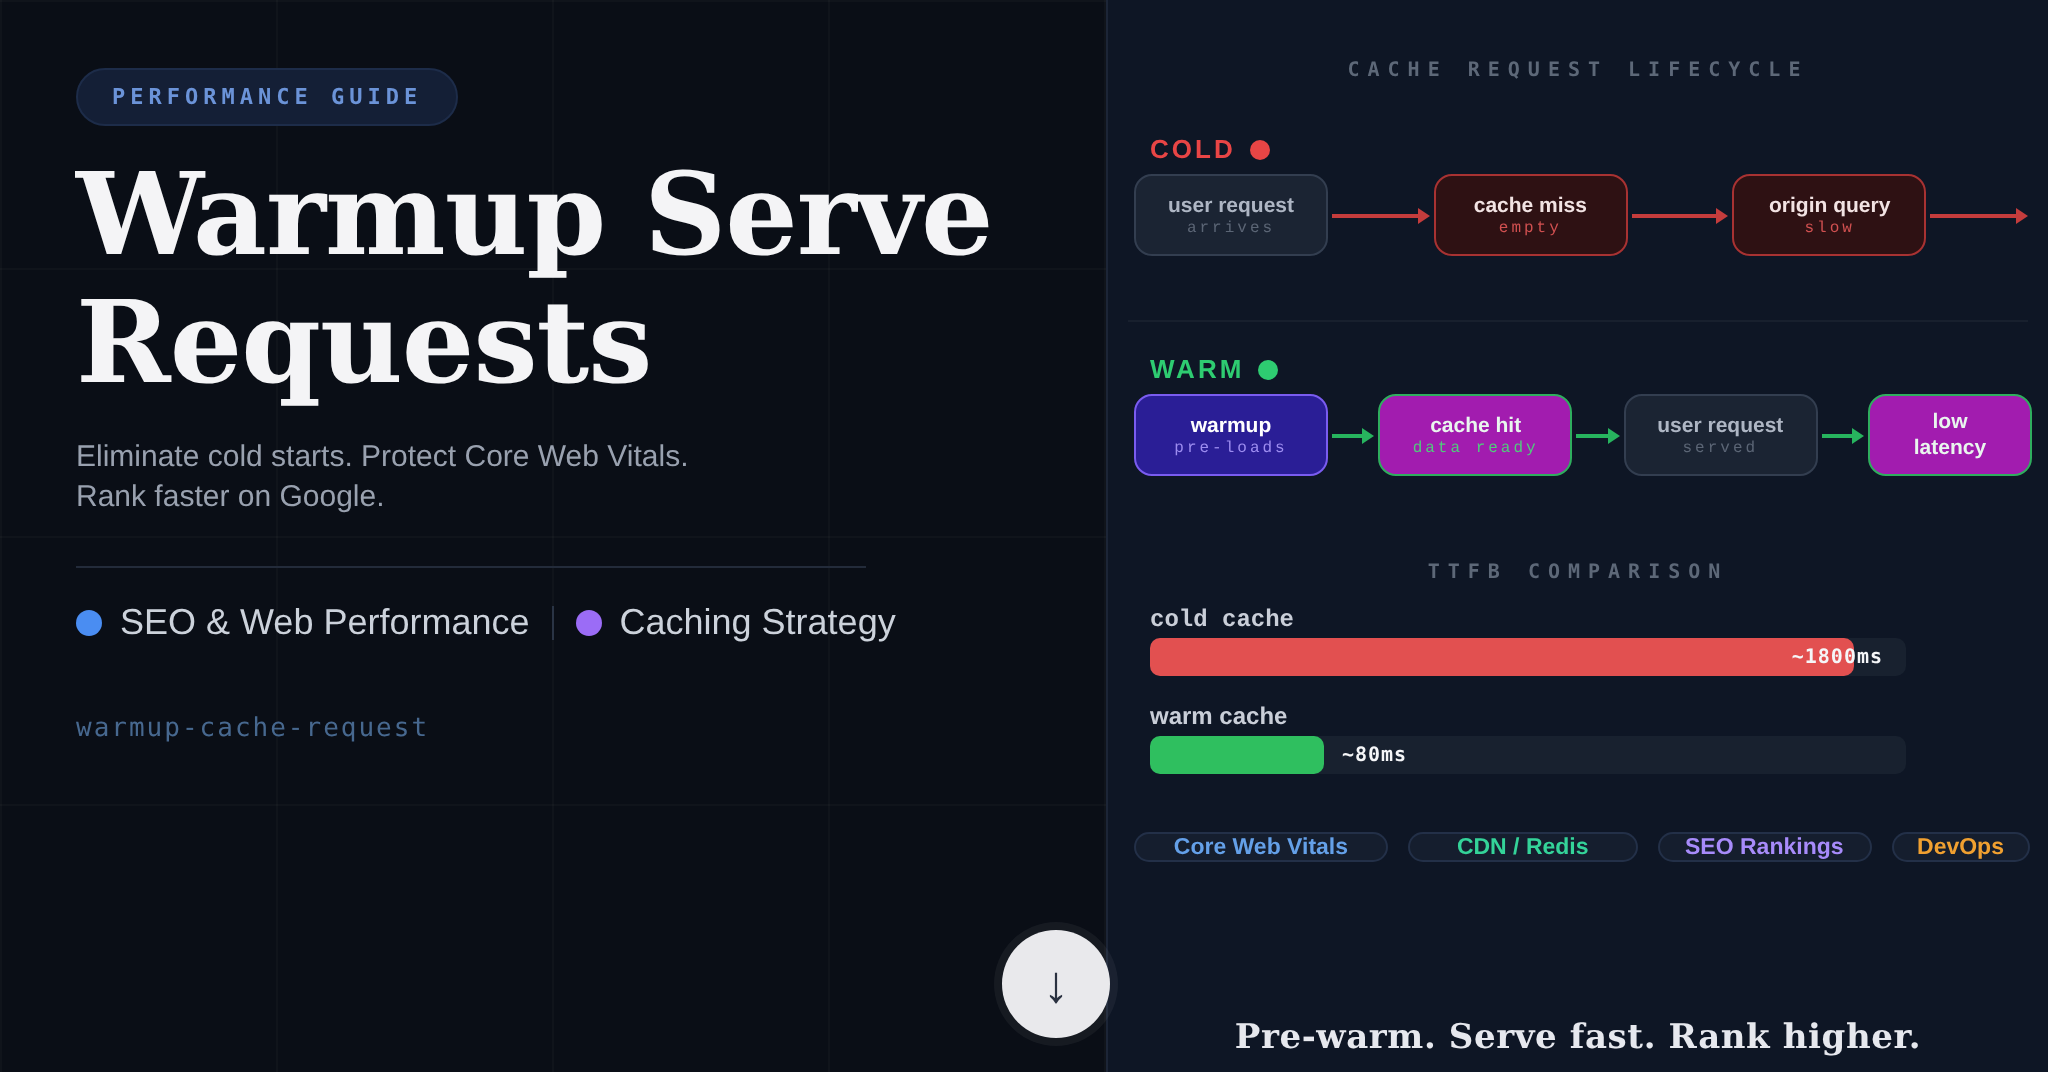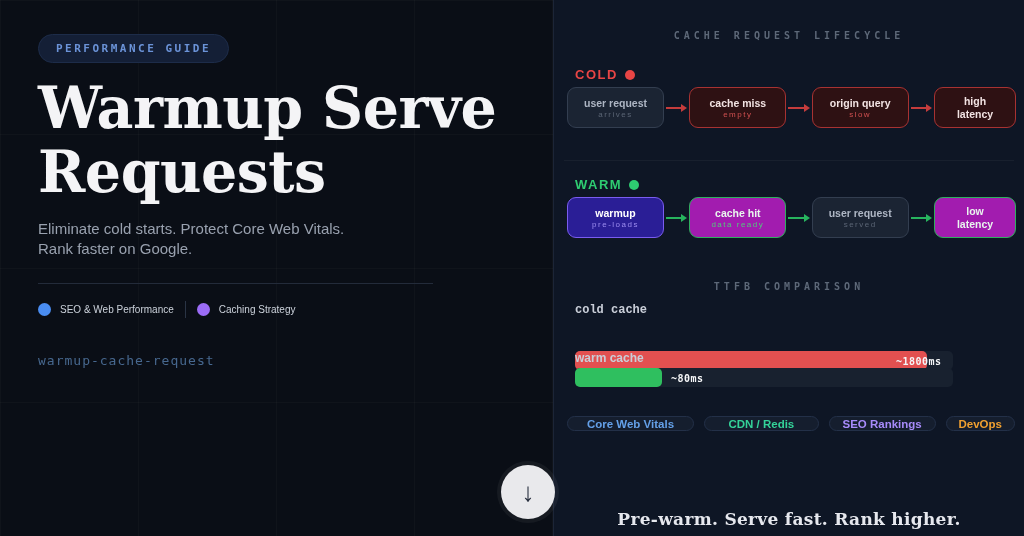--- a/index.html
+++ b/index.html
@@ -22,21 +22,21 @@
     color:#6b93d8; font-family:"DejaVu Sans Mono", monospace;
     font-size:11px; font-weight:bold; letter-spacing:2.5px;
   }
   .title {
     margin-top:13px; font-family:"DejaVu Serif", serif; font-weight:bold;
     font-size:57px; line-height:1.12; color:#f4f4f6; letter-spacing:-0.5px;
   }
   .subtitle { margin-top:15px; font-size:15px; line-height:1.33; color:#99a1af; }
   .divider { margin-top:24px; width:395px; height:1px; background:#232b3a; }
   .tags { margin-top:17px; display:flex; align-items:center; gap:11px; }
-  .tag { display:flex; align-items:center; gap:9px; color:#ccd2db; font-size:10px; }
+  .tag { display:flex; align-items:center; gap:9px; color:#ccd2db; font-size:18px; }
   .dot { width:13px; height:13px; border-radius:50%; }
   .dot-blue { background:#4a8df2; }
   .dot-purple { background:#9b6cf6; }
   .tag-sep { width:1px; height:17px; background:#2a3445; }
   .slug {
     margin-top:35px; font-family:"DejaVu Sans Mono", monospace;
     font-size:13px; color:#47688f; letter-spacing:1px;
   }
   .scroll-btn {
     position:absolute; left:501px; top:465px; width:54px; height:54px;
@@ -67,21 +67,21 @@
   .temp-dot { width:10px; height:10px; border-radius:50%; }
   .td-red { background:#e84545; } .td-green { background:#2ecc71; }
 
   .flow { position:absolute; left:13px; right:8px; height:41px; display:flex; align-items:center; }
   .flow-cold { top:87px; } .flow-warm { top:197px; }
   .step {
     width:97px; height:41px; border-radius:9px; flex:none;
     display:flex; flex-direction:column; align-items:center; justify-content:center; gap:1px;
   }
   .step .lbl { font-size:10.5px; font-weight:bold; white-space:nowrap; }
-  .step .sub { font-family:Liberation Sans, sans-serif; font-size:8px; letter-spacing:1.5px; }
+  .step .sub { font-family:Liberation Mono, monospace; font-size:8px; letter-spacing:1.5px; }
   .step.end { width:82px; }
   .step.end .lbl { white-space:normal; width:54px; text-align:center; line-height:1.2; }
 
   .step.neutral { background:#1b2433; border:1px solid #333e50; }
   .step.neutral .lbl { color:#aeb6c4; } .step.neutral .sub { color:#5b6575; }
   .step.bad { background:#2e1113; border:1.5px solid #a83232; }
   .step.bad .lbl { color:#f2e3e3; } .step.bad .sub { color:#d05050; }
   .step.primary { background:#2a1e96; border:1.5px solid #7a5cf0; }
   .step.primary .lbl { color:#ffffff; } .step.primary .sub { color:#9d8df0; }
   .step.good { background:#a21caf; border:1.5px solid #2fae5e; }
@@ -92,21 +92,21 @@
   .arrow .head { width:0; height:0; border-top:4px solid transparent; border-bottom:4px solid transparent; }
   .arrow.red .shaft { background:#c43c3c; } .arrow.red .head { border-left:6px solid #c43c3c; }
   .arrow.green .shaft { background:#27b45e; } .arrow.green .head { border-left:6px solid #27b45e; }
 
   .bar-label { position:absolute; left:21px; font-size:12px; font-weight:bold; color:#c9ced8; }
   .bl-cold { top:303px;font-family:Liberation Mono, monospace; } .bl-warm { top:351px; }
   .track {
     position:absolute; left:21px; width:378px; height:19px;
     background:#18212f; border-radius:5px;
   }
-  .tr-cold { top:319px;margin-top:32px; } .tr-warm { top:368px; }
+  .tr-cold { top:319px; } .tr-warm { top:368px; }
   .bar { position:relative; height:100%; border-radius:5px; }
   .bar-red { width:93%; background:#e25050; }
   .bar-green { width:23%; background:#2fbf5f; }
   .bar-val {
     position:absolute; top:50%; transform:translateY(-50%);
     font-family:"DejaVu Sans Mono", monospace; font-size:10px; font-weight:bold;
     color:#f5f6f8; white-space:nowrap; letter-spacing:0.5px;
   }
   .val-in { right:-15px; } .val-out { left:calc(100% + 9px); }
 
@@ -185,24 +185,20 @@
           <div class="head"></div>
         </div>
       <div class="step bad">
         <span class="lbl">origin query</span>
         <span class="sub">slow</span>
       </div>
       <div class="arrow red">
           <div class="shaft"></div>
           <div class="head"></div>
         </div>
-      <div class="step bad end">
-        <span class="lbl">high latency</span>
-
-      </div>
     </div>
 
     <div class="row-sep"></div>
 
     <div class="temp-label lbl-warm">
       <span>WARM</span>
       <span class="temp-dot td-green"></span>
     </div>
     <div class="flow flow-warm">
       <div class="step primary">

